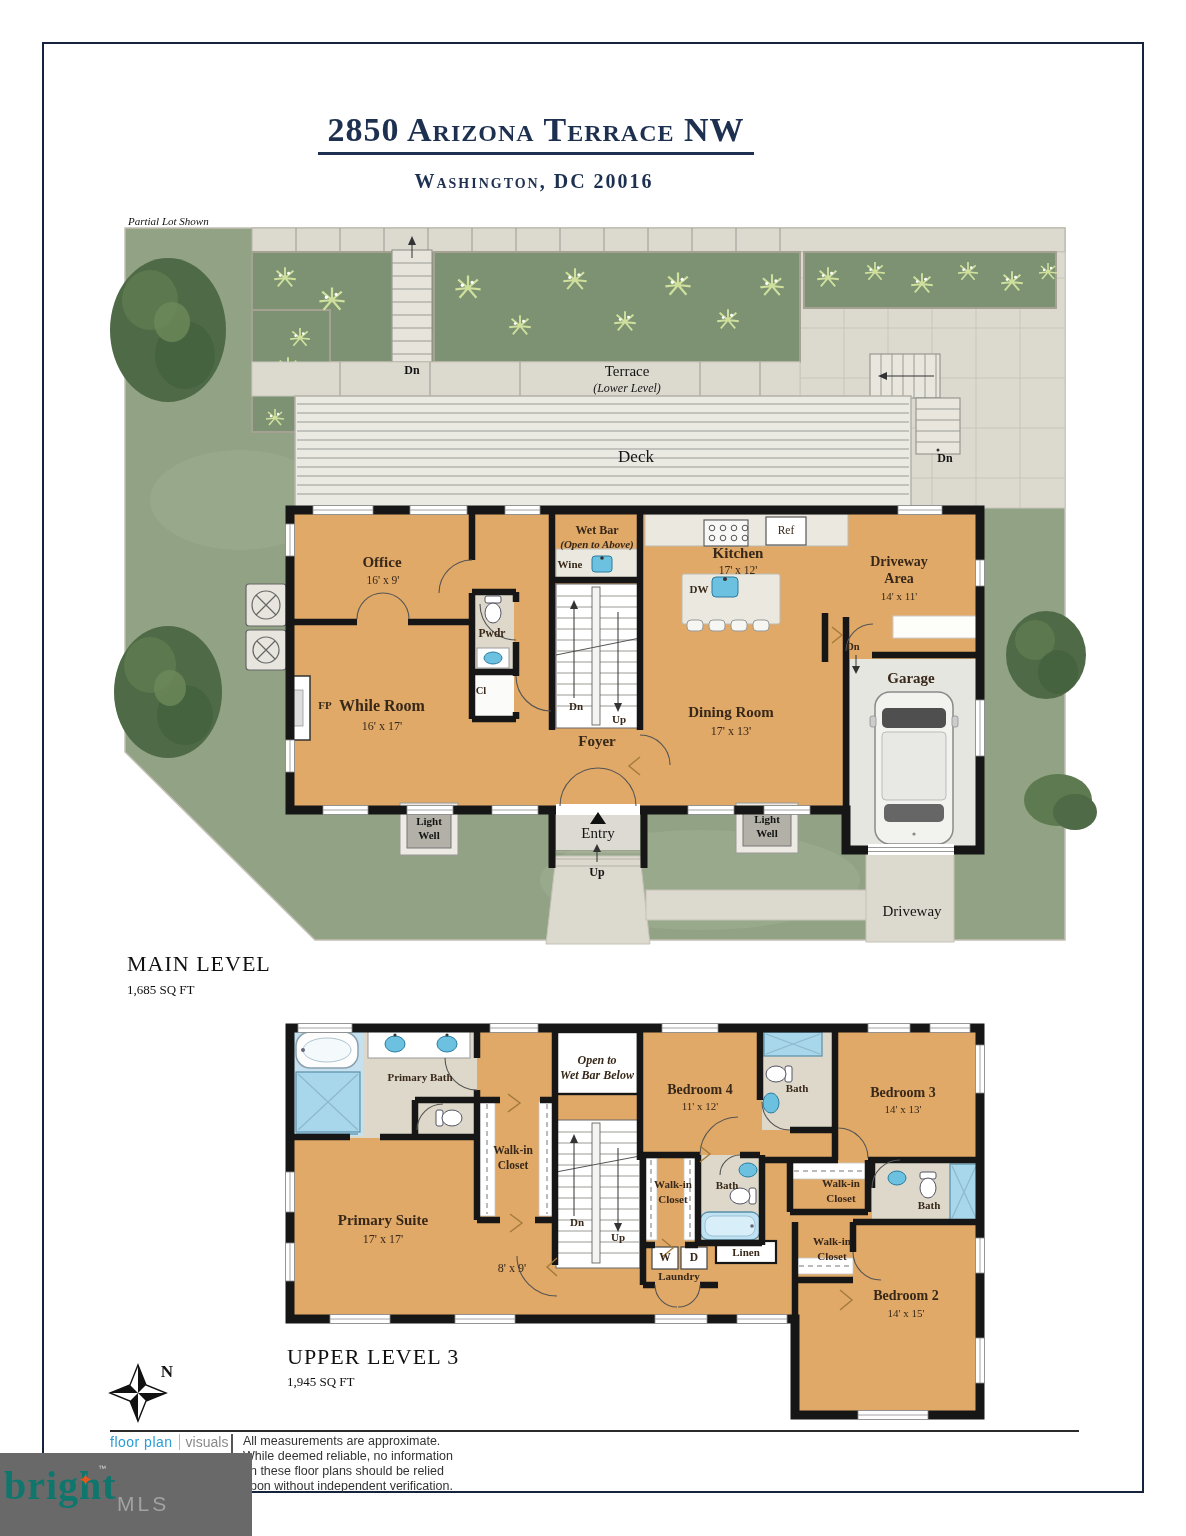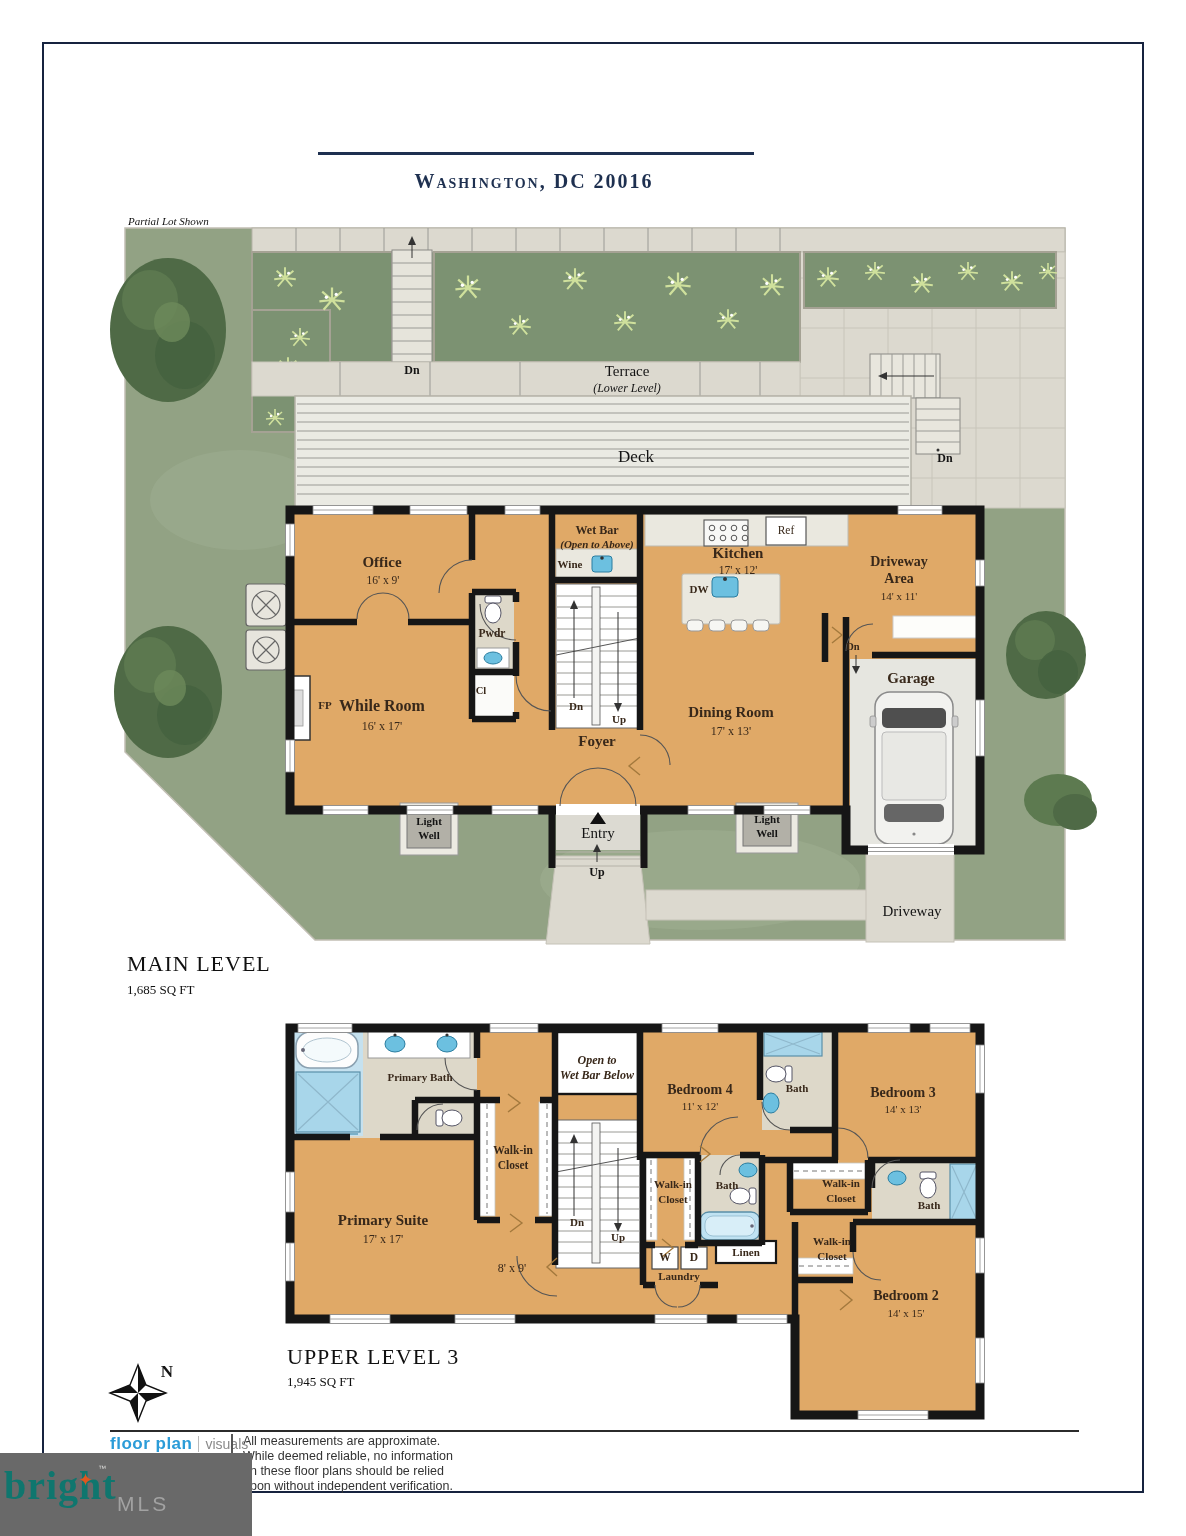--- a/index.html
+++ b/index.html
@@ -15,21 +15,21 @@
   .f14{font-size:14px}.f15{font-size:15px}.f16{font-size:16px}.f17{font-size:17px}
   .hd{font-size:22px;letter-spacing:1px;color:#101010}
   .sq{font-size:13px;color:#101010}
   .title-line{font-size:34px;font-variant:small-caps;font-weight:600;color:#1e3050;letter-spacing:1px}
   .subtitle-line{font-size:20px;font-variant:small-caps;font-weight:700;color:#1e3050;letter-spacing:2px}
   .underline{position:absolute;left:318px;top:152px;width:436px;height:3px;background:#1e3050;z-index:3}
   
   .fdivider{position:absolute;left:110px;top:1430px;width:969px;height:2px;background:#2b2b2b;z-index:3}
   .vrule{position:absolute;left:231px;top:1434px;width:2px;height:56px;background:#555;z-index:3}
   .fpv{position:absolute;left:110px;top:1434px;z-index:3;font-family:"Liberation Sans","DejaVu Sans",sans-serif;display:flex;align-items:baseline}
-  .fpv .p1{font-weight:bold;font-size:17px;color:#2b9cd8;letter-spacing:.5px}
+  .fpv .p1{font-weight:normal;font-size:14px;color:#2b9cd8;letter-spacing:.5px}
   .fpv .p2{font-size:14px;color:#8a8a8a;margin-left:6px;border-left:1px solid #b9b9b9;padding-left:6px}
   .disc{position:absolute;left:243px;transform:translate(0,-50%);font-family:"Liberation Sans","DejaVu Sans",sans-serif;font-size:12.5px;color:#333;white-space:nowrap;z-index:1}
   .brandbox{position:absolute;left:0;top:1453px;width:252px;height:83px;background:#696969;z-index:4}
   .brandname{position:absolute;left:4px;top:1462px;font-family:"Liberation Serif","DejaVu Serif",serif;font-weight:bold;font-size:40px;color:#0f766e;letter-spacing:1px;z-index:5}
   .brandstar{position:absolute;left:78px;top:1469px;font-family:"DejaVu Sans",sans-serif;font-size:18px;color:#e0571f;z-index:6}
   .brandtm{position:absolute;left:98px;top:1464px;font-family:"Liberation Sans",sans-serif;font-size:8px;color:#d9d9d7;z-index:6}
   .brandmls{position:absolute;left:117px;top:1492px;font-family:"Liberation Sans","DejaVu Sans",sans-serif;font-size:21px;color:#a2a2a2;letter-spacing:3px;z-index:5}
   
   .wall9{stroke:#161616;stroke-width:9;fill:none}
   .wall7{stroke:#161616;stroke-width:7;fill:none}
@@ -426,20 +426,21 @@
         <polygon points="0,-12 4,-4 12,0 4,4 0,12 -4,4 -12,0 -4,-4" fill="#111" transform="rotate(45)"></polygon>
         <polygon points="0,-28 8,-8 28,0 8,8 0,28 -8,8 -28,0 -8,-8" fill="#fff" stroke="#111" stroke-width="1.4"></polygon>
         <polygon points="0,-28 0,0 8,-8" fill="#111"></polygon>
         <polygon points="28,0 0,0 8,8" fill="#111"></polygon>
         <polygon points="0,28 0,0 -8,8" fill="#111"></polygon>
         <polygon points="-28,0 0,0 -8,-8" fill="#111"></polygon>
       </g>
     </g>
   </svg>
 
+  <span class="lb title-line" style="left:536px;top:130px">2850 Arizona Terrace NW</span>
   <div class="underline"></div>
   <span class="lb subtitle-line" style="left:534px;top:181px">Washington, DC 20016</span>
 
   <span class="lb la i f13 k" style="left:128px;top:221px">Partial Lot Shown</span>
   <span class="lb f15 k" style="left:627px;top:371px">Terrace</span>
   <span class="lb i f12 k" style="left:627px;top:388px">(Lower Level)</span>
   <span class="lb f17 k" style="left:636px;top:456px">Deck</span>
   <span class="lb b f12 k" style="left:412px;top:370px">Dn</span>
   <span class="lb b f12 k" style="left:945px;top:458px">Dn</span>
   <span class="lb f15 k" style="left:598px;top:833px">Entry</span>

